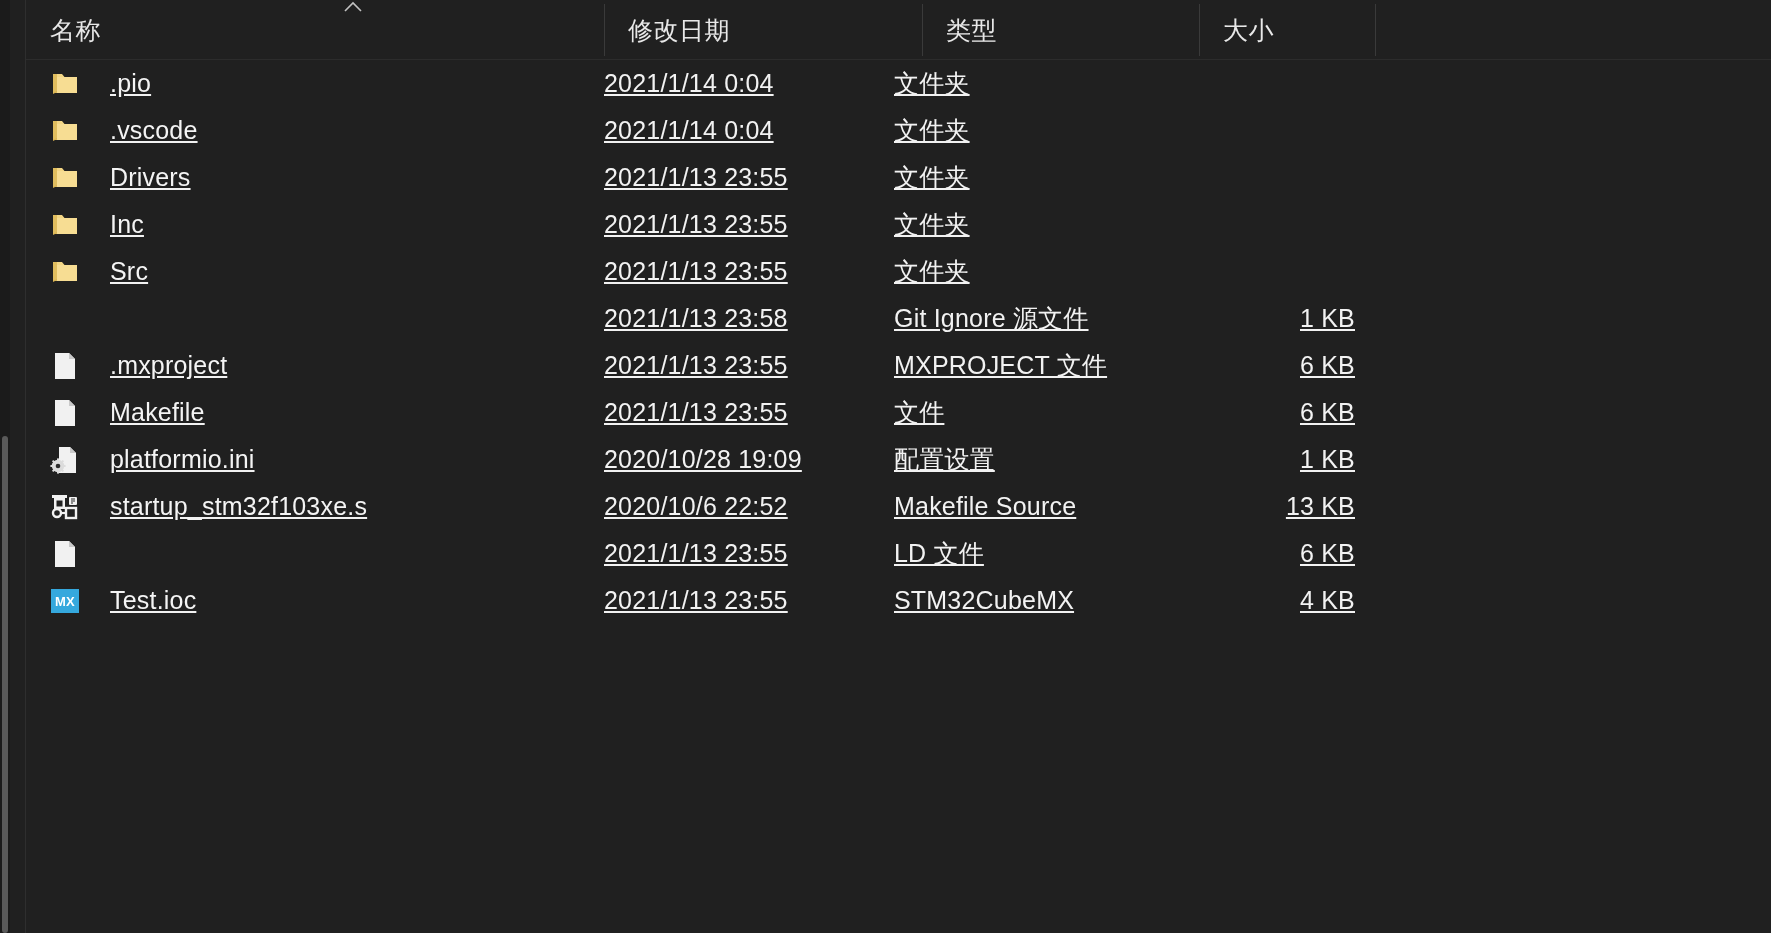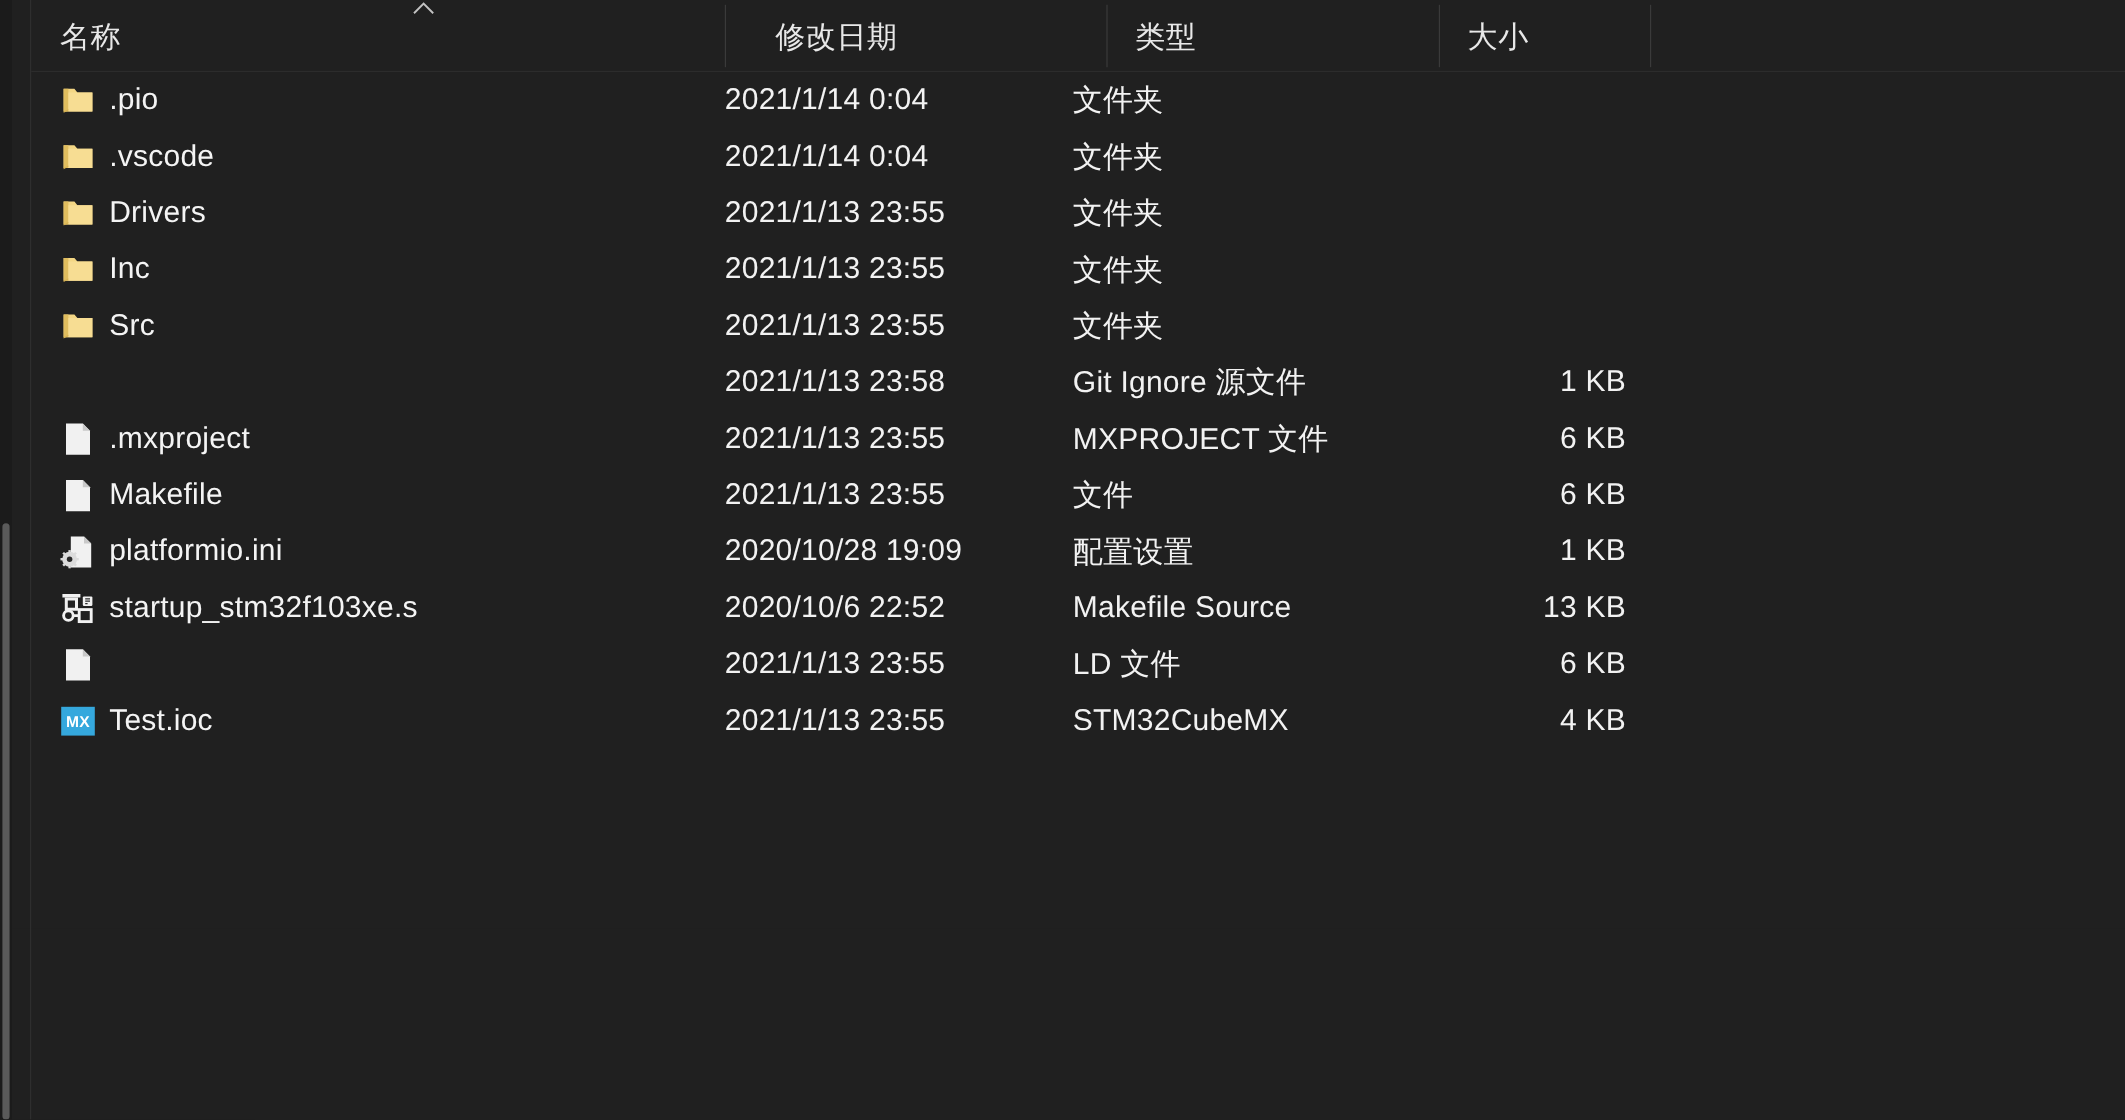--- a/index.html
+++ b/index.html
@@ -63,30 +63,31 @@
     position:relative;
     height:47px;
     display:block;
   }
   .cell {
     position:absolute; top:0; height:47px;
     display:flex; align-items:center;
     font-size:25px; color:#f2f2f2;
     white-space:nowrap;
     letter-spacing:0.2px;
+    text-decoration:underline;
   }
   .cell-name { left:0; }
   .cell-date { left:578px; }
   .cell-type { left:868px; }
   .cell-size { left:1117px; width:232px; justify-content:flex-end;
                padding-right:20px; }
   .name-wrap { display:flex; align-items:center; }
   .icon-box {
     width:34px; height:34px;
-    margin-left:22px; margin-right:9px;
+    margin-left:22px; margin-right:28px;
     position:relative; flex:0 0 34px;
   }
   .icon-box svg { display:block; }
   .name-text { font-size:25px; color:#f4f4f4; }
 </style>
 </head>
 <body>
 
 <div id="explorer">
 
@@ -100,21 +101,21 @@
       <svg width="22" height="14" viewBox="0 0 22 14">
         <path d="M3 11 L11 3 L19 11" fill="none" stroke="#c2c2c2" stroke-width="1.6"></path>
       </svg>
     </div>
 
     <div class="hdr-cell" style="left:0;">
       <span>名称</span>
     </div>
     <div class="hdr-sep" style="left:578px;"></div>
 
-    <div class="hdr-cell" style="left:596px;">
+    <div class="hdr-cell" style="left:578px;">
       <span>修改日期</span>
     </div>
     <div class="hdr-sep" style="left:896px;"></div>
 
     <div class="hdr-cell" style="left:896px;">
       <span>类型</span>
     </div>
     <div class="hdr-sep" style="left:1173px;"></div>
 
     <div class="hdr-cell" style="left:1173px;">

